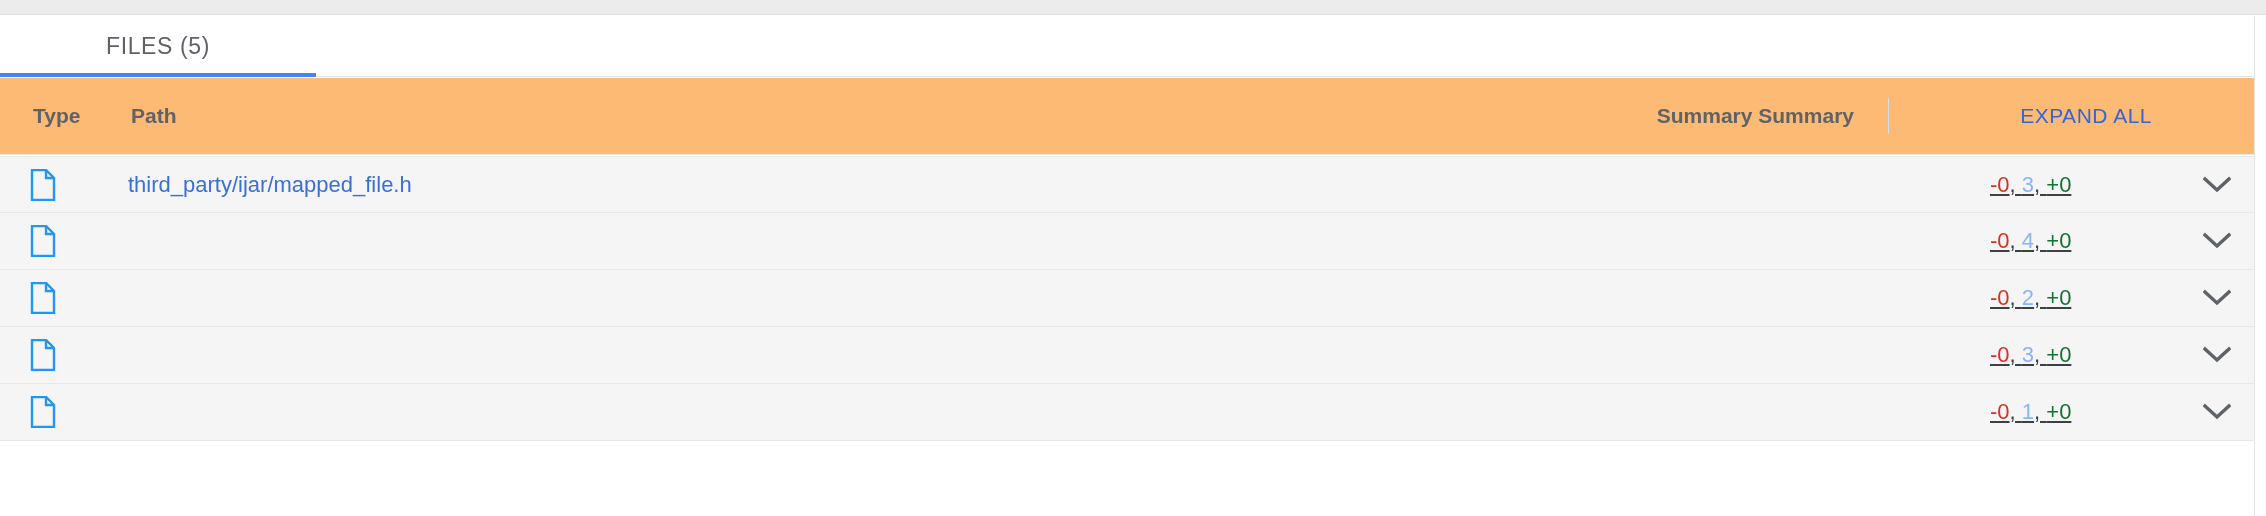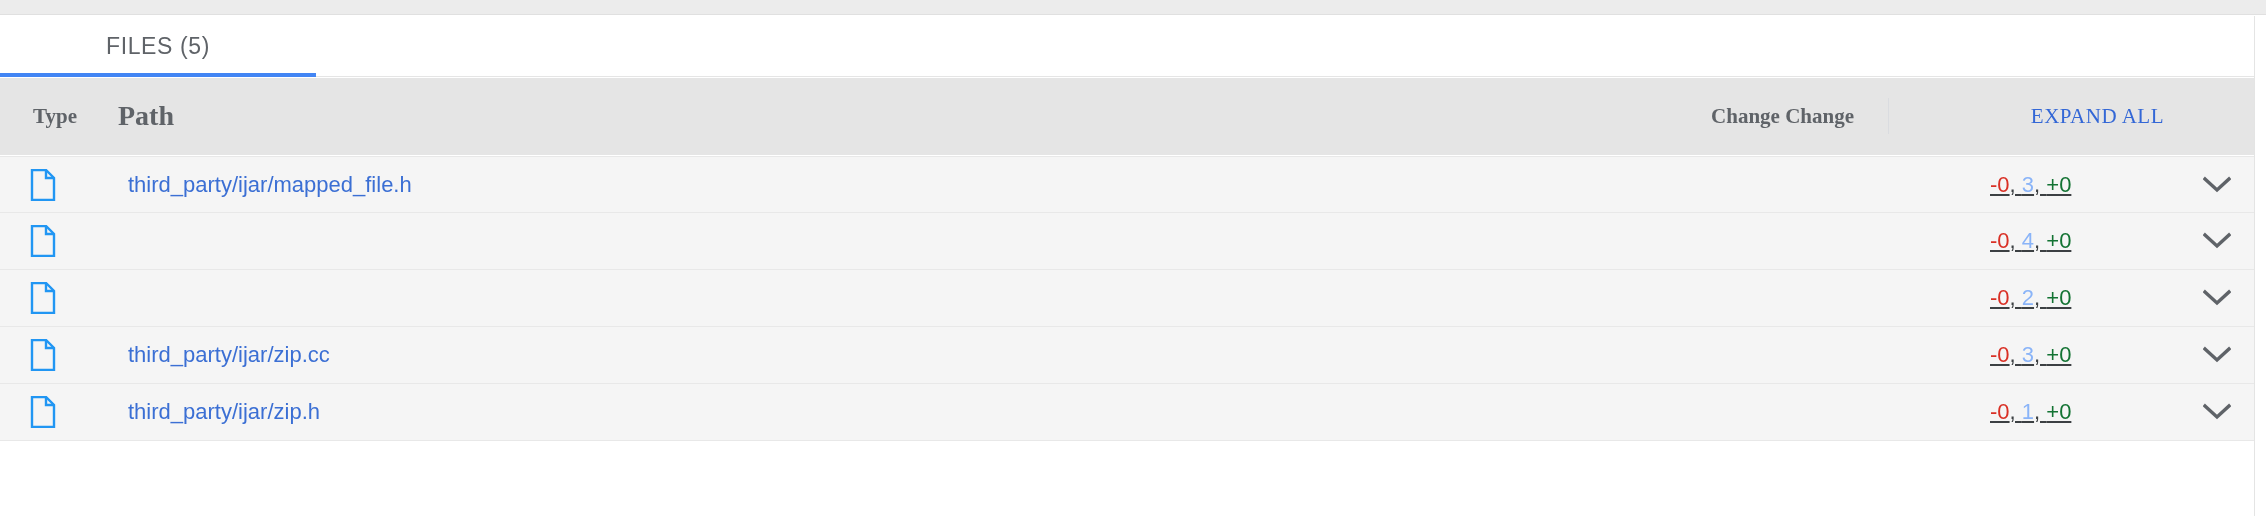--- a/index.html
+++ b/index.html
@@ -83,40 +83,39 @@
     background: #4285f4;
   }
 
   
   .colheader {
     position: absolute;
     left: 0;
     top: 78px;
     width: 2254px;
     height: 77px;
-    background: #e5e5e5;
+    background: #fdba74;
     border-bottom: 1px solid #e5e5e5;
     box-sizing: border-box;
-    font-family: Liberation Serif, serif;
   }
   .col-type {
     position: absolute;
     left: 33px;
     top: 50%;
     transform: translateY(-50%);
     font-size: 21px;
     color: #5f6368;
     font-weight: 700;
   }
   .col-path {
     position: absolute;
-    left: 118px;
-    top: 50%;
-    transform: translateY(-50%);
-    font-size: 28px;
+    left: 131px;
+    top: 50%;
+    transform: translateY(-50%);
+    font-size: 21px;
     color: #5f6368;
     font-weight: 700;
   }
   .col-change-summary {
     position: absolute;
     right: 400px;
     top: 50%;
     transform: translateY(-50%);
     font-size: 21px;
     color: #5f6368;
@@ -127,21 +126,21 @@
     position: absolute;
     right: 365px;
     top: 50%;
     transform: translateY(-50%);
     width: 1px;
     height: 36px;
     background: #dadce0;
   }
   .col-expand-all {
     position: absolute;
-    right: 90px;
+    right: 102px;
     top: 50%;
     transform: translateY(-50%);
     font-size: 21px;
     letter-spacing: 0.5px;
     color: #3367d6;
     font-weight: 400;
     white-space: nowrap;
     cursor: pointer;
     text-align: right;
   }
@@ -236,21 +235,21 @@
   <div class="tabbar">
     <div class="tab">
       <span class="tab-label">FILES (5)</span>
     </div>
   </div>
   <div class="tab-underline"></div>
 
   <div class="colheader">
     <span class="col-type">Type</span>
     <span class="col-path">Path</span>
-    <span class="col-change-summary">Change Change</span>
+    <span class="col-change-summary">Summary Summary</span>
     <span class="header-divider"></span>
     <span class="col-expand-all">EXPAND ALL</span>
   </div>
 
   <div class="rows">
 
     <div class="row">
       <span class="cell-type">
         <svg width="26" height="32" viewBox="0 0 26 32" fill="none">
           <path d="M2 1 H16 L24 9 V31 H2 Z" stroke="#2196f3" stroke-width="2.4" fill="none" stroke-linejoin="miter"></path>
@@ -305,40 +304,38 @@
       </span>
     </div>
 
     <div class="row">
       <span class="cell-type">
         <svg width="26" height="32" viewBox="0 0 26 32" fill="none">
           <path d="M2 1 H16 L24 9 V31 H2 Z" stroke="#2196f3" stroke-width="2.4" fill="none" stroke-linejoin="miter"></path>
           <path d="M16 1 V9 H24" stroke="#2196f3" stroke-width="2.4" fill="none"></path>
         </svg>
       </span>
-      <span class="cell-path">third_party/ijar/zip.cc</span>
       <span class="cell-bar-wrap">
         <span class="bar" style="width:100%"></span>
       </span>
       <span class="cell-stats"><span class="stat-del">-0</span><span class="stat-sep">, </span><span class="stat-mod">3</span><span class="stat-sep">, </span><span class="stat-add">+0</span></span>
       <span class="cell-chevron">
         <svg width="28" height="18" viewBox="0 0 28 18">
             <path d="M2 3 L14 14 L26 3" stroke="#5f6368" stroke-width="3.4" fill="none" stroke-linecap="square"></path>
           </svg>
       </span>
     </div>
 
     <div class="row">
       <span class="cell-type">
         <svg width="26" height="32" viewBox="0 0 26 32" fill="none">
           <path d="M2 1 H16 L24 9 V31 H2 Z" stroke="#2196f3" stroke-width="2.4" fill="none" stroke-linejoin="miter"></path>
           <path d="M16 1 V9 H24" stroke="#2196f3" stroke-width="2.4" fill="none"></path>
         </svg>
       </span>
-      <span class="cell-path">third_party/ijar/zip.h</span>
       <span class="cell-bar-wrap">
         <span class="bar" style="width:100%"></span>
       </span>
       <span class="cell-stats"><span class="stat-del">-0</span><span class="stat-sep">, </span><span class="stat-mod">1</span><span class="stat-sep">, </span><span class="stat-add">+0</span></span>
       <span class="cell-chevron">
         <svg width="28" height="18" viewBox="0 0 28 18">
             <path d="M2 3 L14 14 L26 3" stroke="#5f6368" stroke-width="3.4" fill="none" stroke-linecap="square"></path>
           </svg>
       </span>
     </div>

